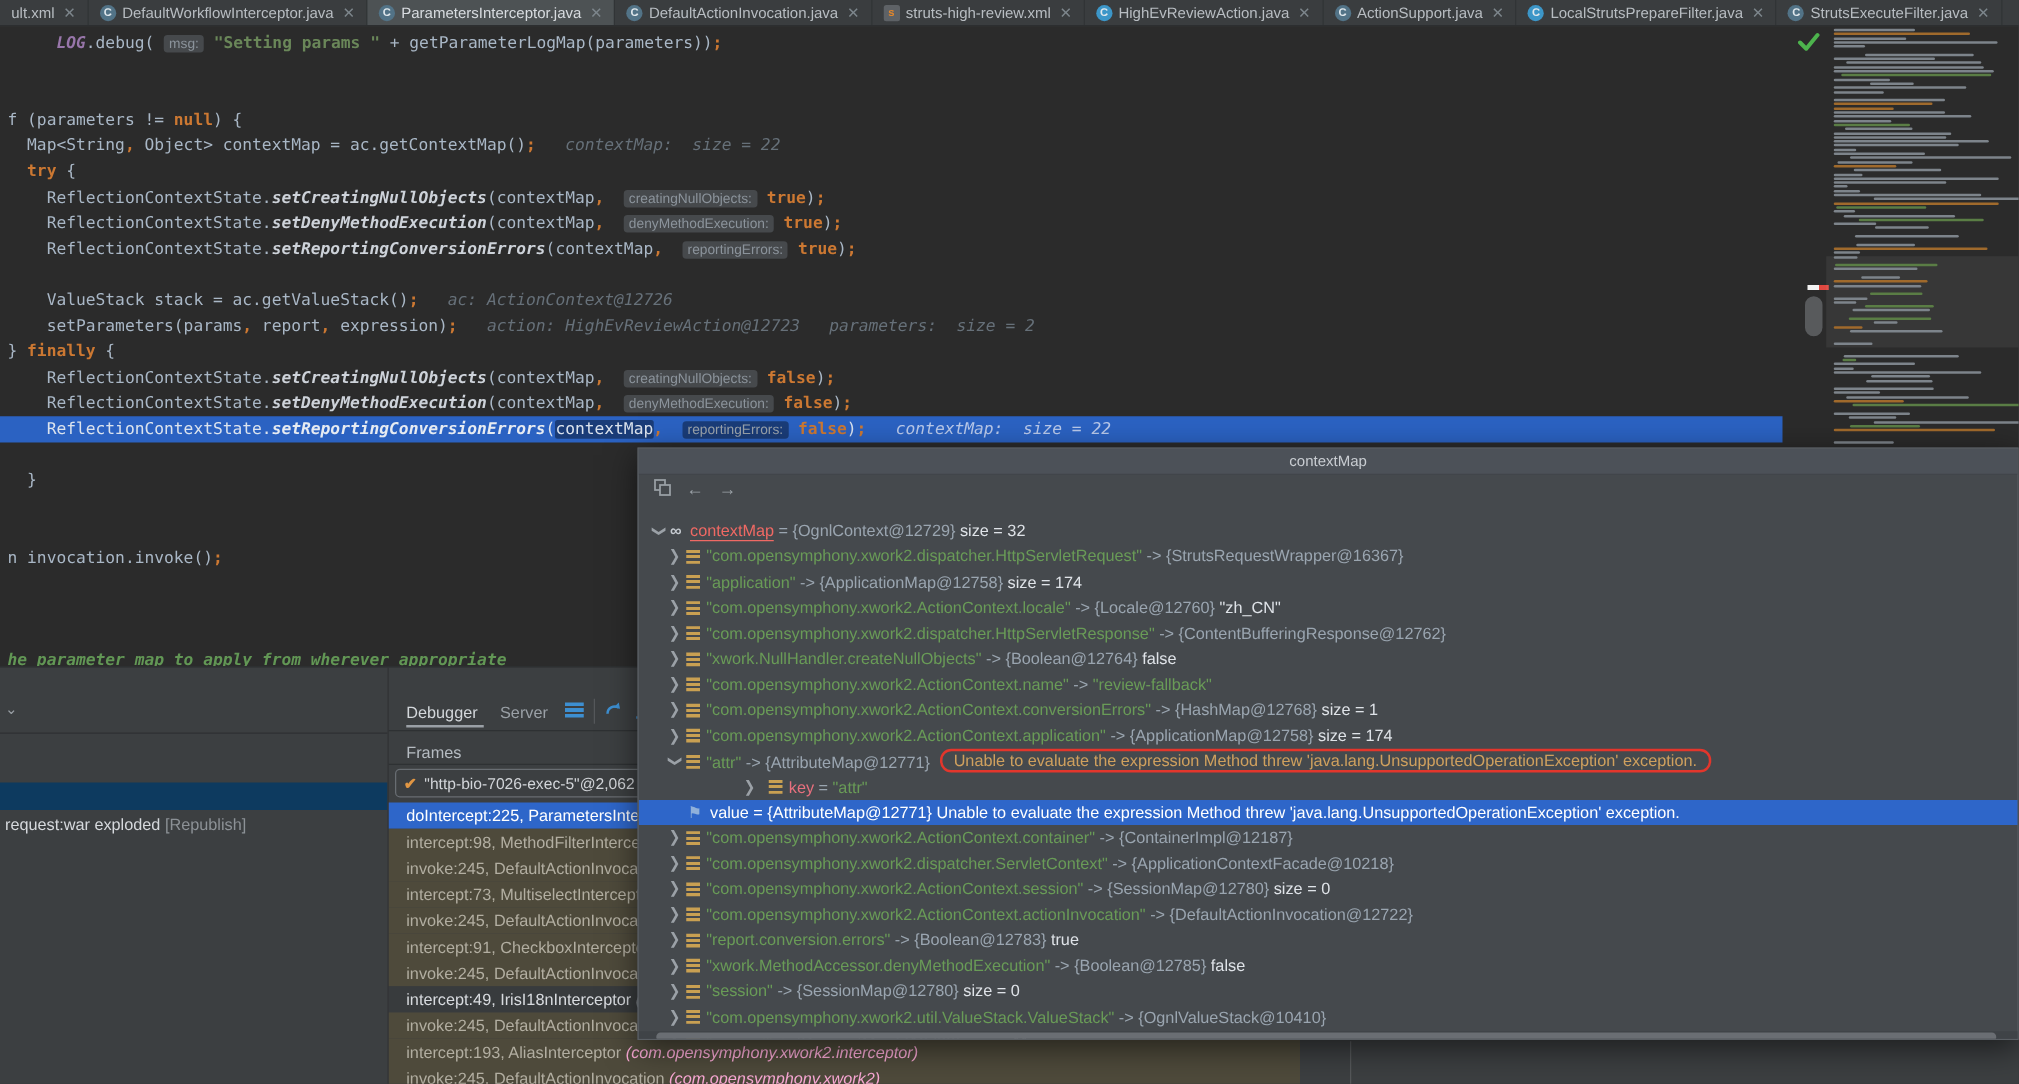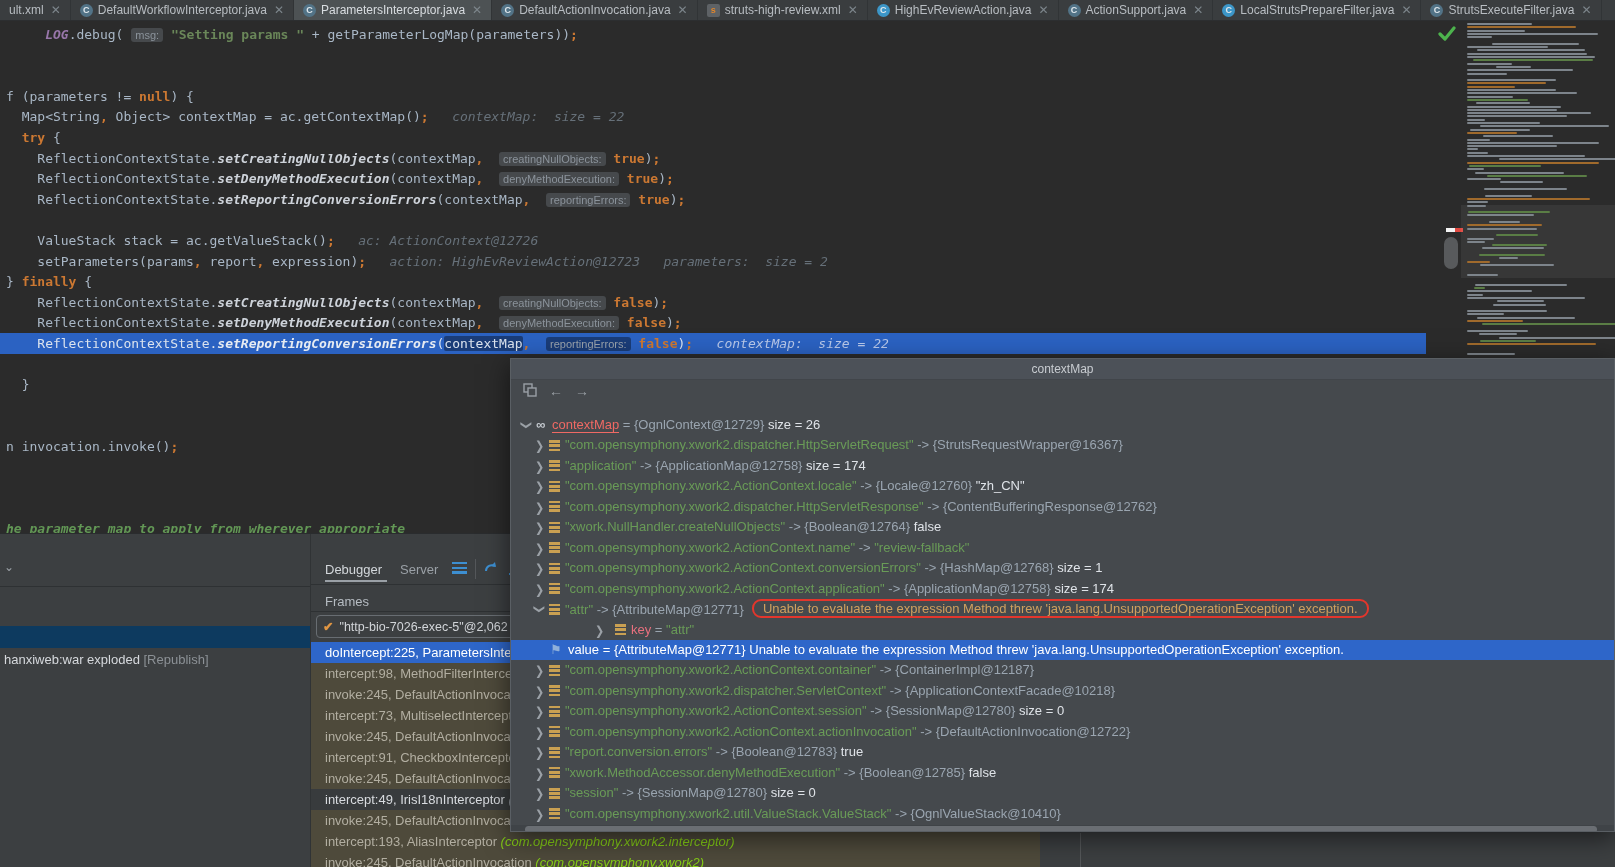--- a/index.html
+++ b/index.html
@@ -67,21 +67,21 @@
   #dbg-hdiv { position:absolute; left:311px; top:50px; width:1304px; height:1px; background:#2e3133; }
   #frames-label { position:absolute; left:325px; top:60px; color:#b6bcc2; }
   #frames-hdiv { position:absolute; left:311px; top:77px; width:1304px; height:1px; background:#2e3133; }
   #thread-combo { position:absolute; left:316px; top:81px; width:244px; height:23px;
                   border:1px solid #686d72; border-radius:4px; background:#3c3f41;
                   display:flex; align-items:center; gap:6px; padding:0 6px; color:#d2d5d9; font-size:12.5px; }
   #thread-combo .chk { color:#e09643; font-weight:bold; }
   .frame-row { position:absolute; left:311px; width:729px; height:21px; line-height:21px;
                padding-left:14px; white-space:nowrap; overflow:hidden; }
   .frame-row.library { background:#4e4a3b; color:#b2aea1; }
-  .frame-row.library .pkg { color:#84cc16; font-style:italic; }
+  .frame-row.library .pkg { color:#f9a8d4; font-style:italic; }
   .frame-row.project { background:#383b3d; color:#d8dbdf; }
   .frame-row.project .pkg { color:#9aa0a6; font-style:italic; }
   .frame-row.selected { background:#2e66c9; color:#ffffff; }
   #br-vdiv { position:absolute; left:1080px; top:299px; width:1px; height:35px; background:#55585a; }
 
   .hamburger { position:absolute; left:452px; top:28px; width:15px; height:12px;
                background:linear-gradient(#3d8fd1 0 2.5px, transparent 2.5px 4.75px,
                           #3d8fd1 4.75px 7.25px, transparent 7.25px 9.5px, #3d8fd1 9.5px 12px); }
   #dbg-sep { position:absolute; left:475px; top:25px; width:1px; height:20px; background:#55585b; }
 
@@ -287,21 +287,21 @@
         <div class="mm-bar" style="left: 1479.55px; top: 318.8px; width: 56.875px; background: rgb(90, 125, 69);"></div>
         <div class="mm-bar" style="left: 1467px; top: 322.1px; width: 128.5px; background: rgb(160, 106, 44);"></div>
         <div class="mm-bar" style="left: 1467px; top: 332px; width: 48.375px; background: rgb(125, 132, 139);"></div>
       </div>
   </div>
 
   <div id="panel">
     <span id="svc-chevron">⌄</span>
     <div id="svc-divider"></div>
     <div id="svc-selected"></div>
-    <div id="svc-row"><span>hanxiweb:war exploded</span> <span class="repub">[Republish]</span></div>
+    <div id="svc-row"><span>request:war exploded</span> <span class="repub">[Republish]</span></div>
     <div id="panel-vdiv"></div>
 
     <div id="dbg-tabs">
         <div class="dbg-tab active" style="left: 325px;">Debugger</div>
         <div class="dbg-tab" style="left: 400px;">Server</div>
       </div>
     <div id="dbg-underline"></div>
     <div class="hamburger"></div>
     <div id="dbg-sep"></div>
     <div style="position:absolute;left:483px;top:26px;">
@@ -349,21 +349,21 @@
             <rect x="5" y="5" width="8" height="8" fill="#45494d" stroke="#9aa0a6" stroke-width="1.4"></rect>
           </svg>
       </span>
       <span class="tbtn" style="left:38px;">←</span>
       <span class="tbtn" style="left:64px;">→</span>
     </div>
     <div id="vars">
         <div class="tree-row" style="top: 56px;">
           <span class="chev open" style="left: 11px;">❯</span>
           <span class="watch-icon" style="left: 25px;">∞</span>
-          <span class="row-text" style="left: 41px;"><span class="t-name">contextMap</span><span class="t-ref"> = </span><span class="t-ref">{OgnlContext@12729} </span><span class="t-plain">size = 26</span></span>
+          <span class="row-text" style="left: 41px;"><span class="t-name">contextMap</span><span class="t-ref"> = </span><span class="t-ref">{OgnlContext@12729} </span><span class="t-plain">size = 32</span></span>
         </div>
         <div class="tree-row" style="top: 76.45px;">
           <span class="chev" style="left: 24px;">❯</span>
           <span class="bars-icon" style="left: 38px;"></span>
           <span class="row-text" style="left: 54px;"><span class="t-str">"com.opensymphony.xwork2.dispatcher.HttpServletRequest"</span><span class="t-ref"> -&gt; </span><span class="t-ref">{StrutsRequestWrapper@16367}</span></span>
         </div>
         <div class="tree-row" style="top: 96.9px;">
           <span class="chev" style="left: 24px;">❯</span>
           <span class="bars-icon" style="left: 38px;"></span>
           <span class="row-text" style="left: 54px;"><span class="t-str">"application"</span><span class="t-ref"> -&gt; </span><span class="t-ref">{ApplicationMap@12758}  </span><span class="t-plain">size = 174</span></span>

